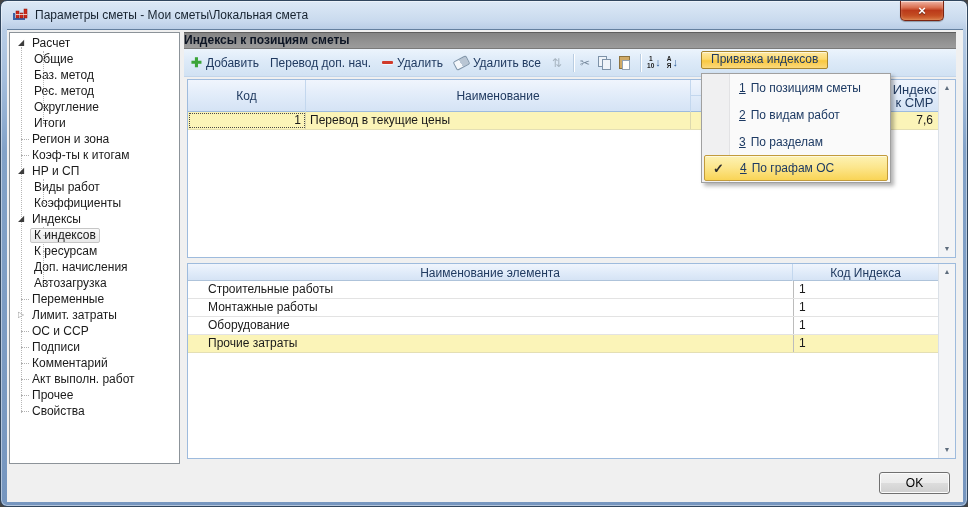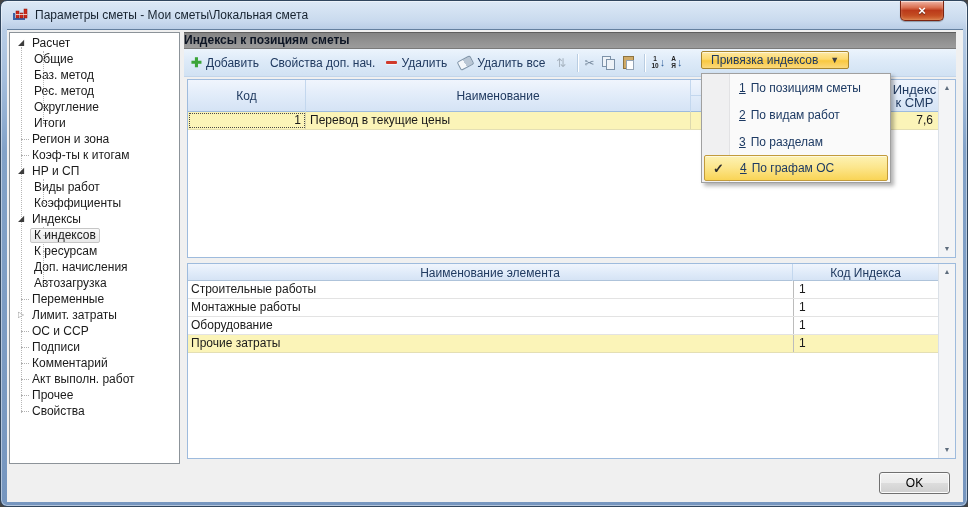--- a/index.html
+++ b/index.html
@@ -64,20 +64,21 @@
   .paste-icon{position:relative;width:11px;height:13px;background:#d0aa66;border:1px solid #8d7340;box-sizing:border-box;}
   .paste-icon::after{content:"";position:absolute;left:2px;top:3px;width:6px;height:8px;background:#fff;border:1px solid #93a3b5;}
   .sort-icon{display:flex;align-items:center;margin-right:6px;}
   .sort-col{display:flex;flex-direction:column;font-size:6.5px;line-height:6.5px;color:#222;font-weight:bold;align-items:center;}
   .sort-arrow{color:#31609c;font-size:11px;line-height:11px;margin-left:1px;}
   .dd-button{
     position:absolute;left:517px;top:2px;height:18px;box-sizing:border-box;display:flex;align-items:center;gap:12px;
     padding:0 9px;border:1px solid #a8862f;border-radius:2px;color:#203a60;
     background:linear-gradient(180deg,#fee9a3 0%,#fcd96e 45%,#f9c840 55%,#fbd97c 100%);
     box-shadow:inset 0 1px 0 rgba(255,255,255,.6);
+    flex-direction:column;
   }
   .caret-down{font-size:9px;color:#3f3f3f;}
   
   .grid{position:absolute;background:#fff;border:1px solid #9ebbdd;box-sizing:border-box;}
   .vscroll{position:absolute;top:0;right:0;bottom:0;width:16px;background:#f3f4f6;border-left:1px solid #dbe1e8;}
   .sc-arrow{position:absolute;left:0;width:16px;height:16px;text-align:center;font-size:7px;line-height:16px;color:#5f6d7d;}
   .sc-up{top:0;}
   .sc-down{bottom:0;}
   .ghead-cell{position:absolute;display:flex;align-items:center;justify-content:center;color:#203a60;box-sizing:border-box;
     background:linear-gradient(180deg,#f0f5fd 0%,#e0ebf9 55%,#d5e3f5 100%);border-right:1px solid #c3d7ee;}
@@ -100,21 +101,21 @@
   
   .t2{left:186px;top:262px;width:769px;height:196px;}
   .t2 .hrow{position:absolute;left:0;top:0;width:750px;height:17px;border-bottom:1px solid #aec3da;box-sizing:border-box;
     background:linear-gradient(180deg,#f0f5fd 0%,#e0ebf9 55%,#d5e3f5 100%);}
   .t2 .ghead-cell{height:17px;background:none;font-size:12px;}
   .h2-name{left:0;width:605px;}
   .h2-code{left:605px;width:145px;border-right:none;}
   .t2row{position:absolute;left:0;width:750px;height:18px;border-bottom:1px solid #e3e3e3;box-sizing:border-box;background:#fff;}
   .t2row.sel{background:#fbf4b8;border-bottom-color:#e4dfb4;}
   .t2cell{position:absolute;top:0;height:17px;line-height:17px;box-sizing:border-box;}
-  .c2-name{left:0;width:605px;padding-left:3px;}
+  .c2-name{left:0;width:605px;padding-left:20px;}
   .c2-code{left:605px;width:145px;padding-left:5px;border-left:1px solid #bcbcbc;}
   
   .menu{
     position:absolute;left:700px;top:72px;width:190px;height:110px;z-index:40;
     background:#fafafa;border:1px solid #a0a0a0;box-shadow:3px 3px 4px rgba(0,0,0,.3);box-sizing:border-box;
   }
   .menu-gutter{position:absolute;left:0;top:0;bottom:0;width:27px;background:#f0f0f1;border-right:1px solid #e2e2e4;}
   .mi{position:relative;height:27px;display:flex;align-items:center;padding-left:37px;color:#1d3a63;box-sizing:border-box;}
   .mi-num{text-decoration:underline;margin-right:5px;}
   .mi.sel{height:26px;margin:0 2px;border:1px solid #c29b3c;border-radius:2px;padding-left:35px;
@@ -187,21 +188,21 @@
   <div class="main-header">
     <span>Индексы к позициям сметы</span>
   </div>
 
   <div class="toolbar">
     <div class="tbtn">
       <span class="plus-icon">✚</span>
       <span>Добавить</span>
     </div>
     <div class="tbtn">
-      <span>Свойства доп. нач.</span>
+      <span>Перевод доп. нач.</span>
     </div>
     <div class="tbtn">
       <span class="minus-icon"></span>
       <span>Удалить</span>
     </div>
     <div class="tbtn">
       <span class="eraser-icon"></span>
       <span>Удалить все</span>
     </div>
     <span class="xfer-icon">⇅</span>

